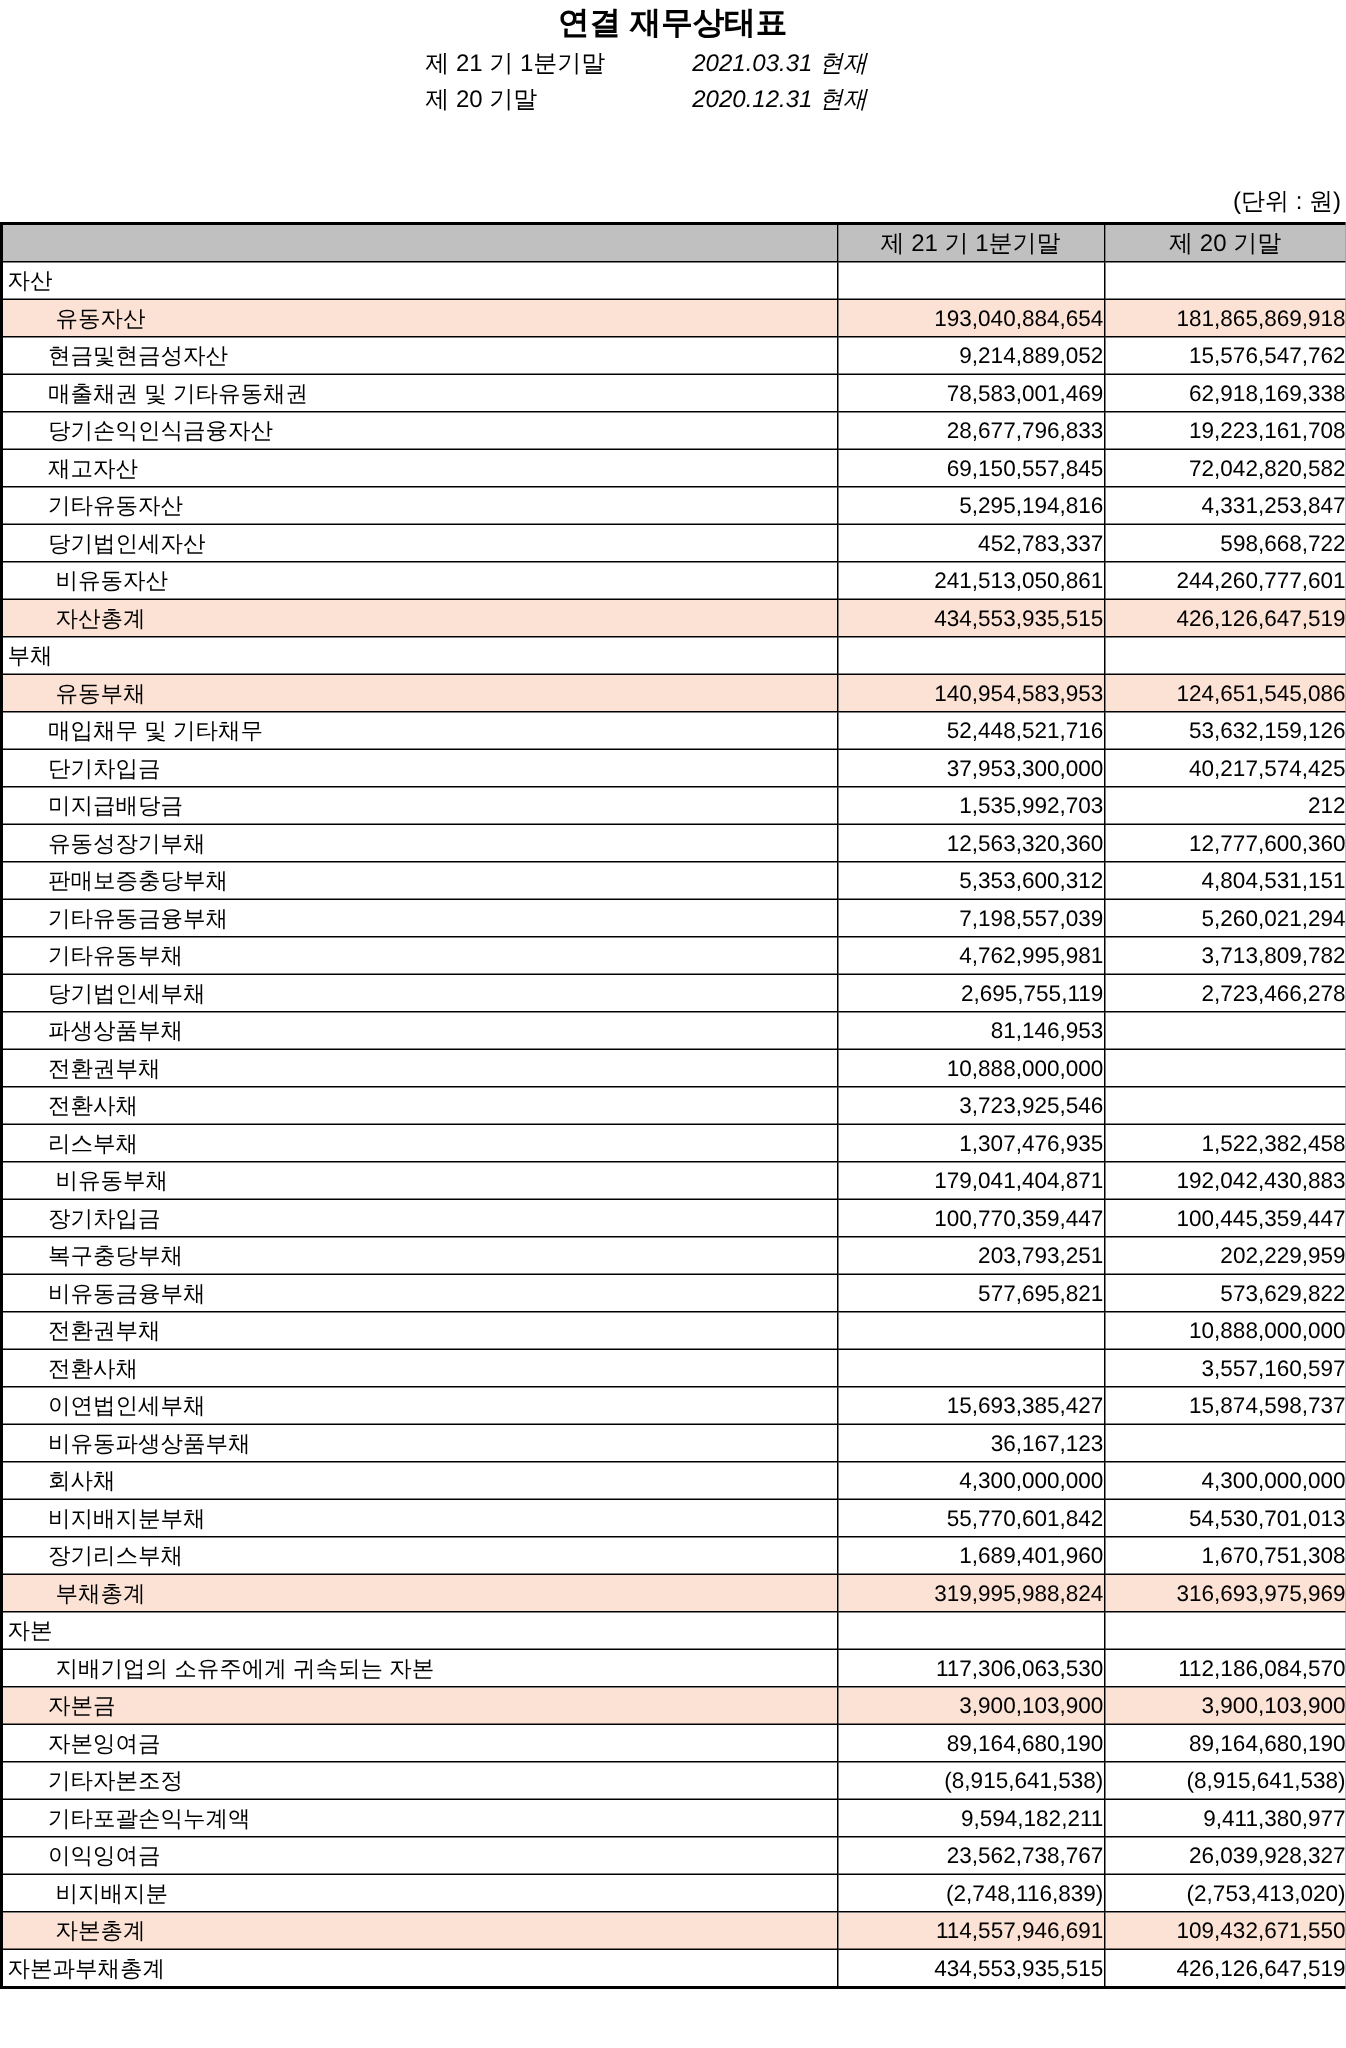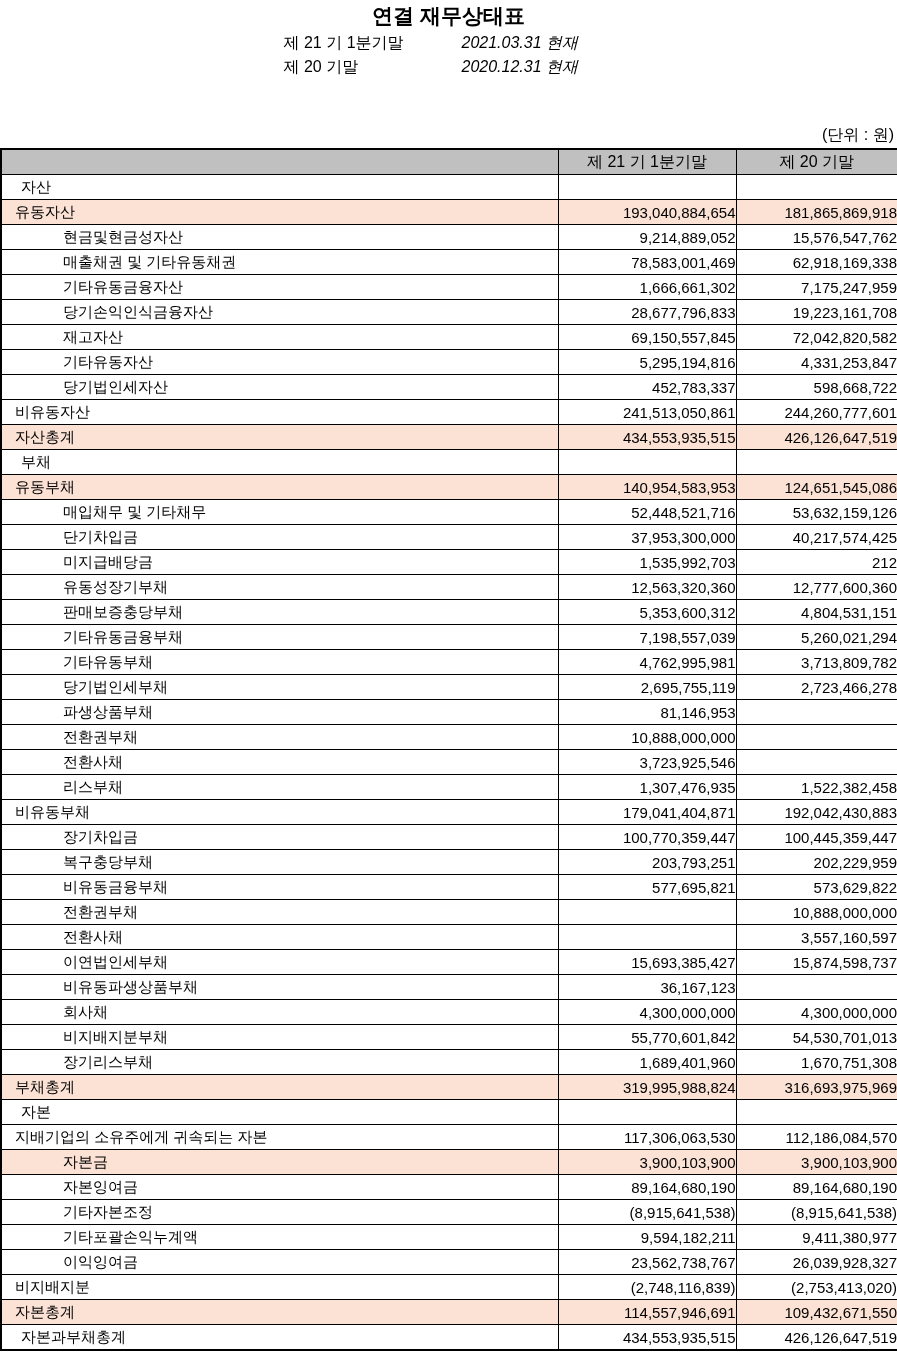--- a/index.html
+++ b/index.html
@@ -11,23 +11,23 @@
   .sub-line{display:flex;line-height:24px;}
   .sub-label{display:inline-block;width:178px;text-align:left;}
   .sub-date{display:inline-block;text-align:left;font-style:italic;}
   .unit-note{text-align:right;font-size:16px;padding:6px 3px 3px 0;line-height:20px;margin-top:40px;}
 
   table.fs{width:897px;border-collapse:collapse;table-layout:fixed;font-size:15px;}
   table.fs{border:2px solid #000;}
   table.fs th,table.fs td{border:1px solid #000;height:24px;padding:0;overflow:hidden;white-space:nowrap;}
   table.fs th{background:#c0c0c0;font-weight:normal;text-align:center;font-size:16px;}
   td.lbl{text-align:left;}
-  td.lbl.ind0{padding-left:19px;}
-  td.lbl.ind1{padding-left:13px;}
-  td.lbl.ind2{padding-left:61px;}
+  td.lbl.ind0{padding-left:3px;}
+  td.lbl.ind1{padding-left:35px;}
+  td.lbl.ind2{padding-left:30px;}
   td.val{text-align:right;padding-right:4px;}
   tr.hl td{background:#fbe2d5;}
 </style>
 </head>
 <body>
 
 <div class="page">
   <div class="title">연결 재무상태표</div>
 
   <div class="subtitles">
@@ -71,25 +71,20 @@
           <td class="lbl ind2">현금및현금성자산</td>
           <td class="val">9,214,889,052</td>
           <td class="val">15,576,547,762</td>
         </tr>
         <tr>
           <td class="lbl ind2">매출채권 및 기타유동채권</td>
           <td class="val">78,583,001,469</td>
           <td class="val">62,918,169,338</td>
         </tr>
         <tr>
-          <td class="lbl ind2">기타유동금융자산</td>
-          <td class="val">1,666,661,302</td>
-          <td class="val">7,175,247,959</td>
-        </tr>
-        <tr>
           <td class="lbl ind2">당기손익인식금융자산</td>
           <td class="val">28,677,796,833</td>
           <td class="val">19,223,161,708</td>
         </tr>
         <tr>
           <td class="lbl ind2">재고자산</td>
           <td class="val">69,150,557,845</td>
           <td class="val">72,042,820,582</td>
         </tr>
         <tr>

